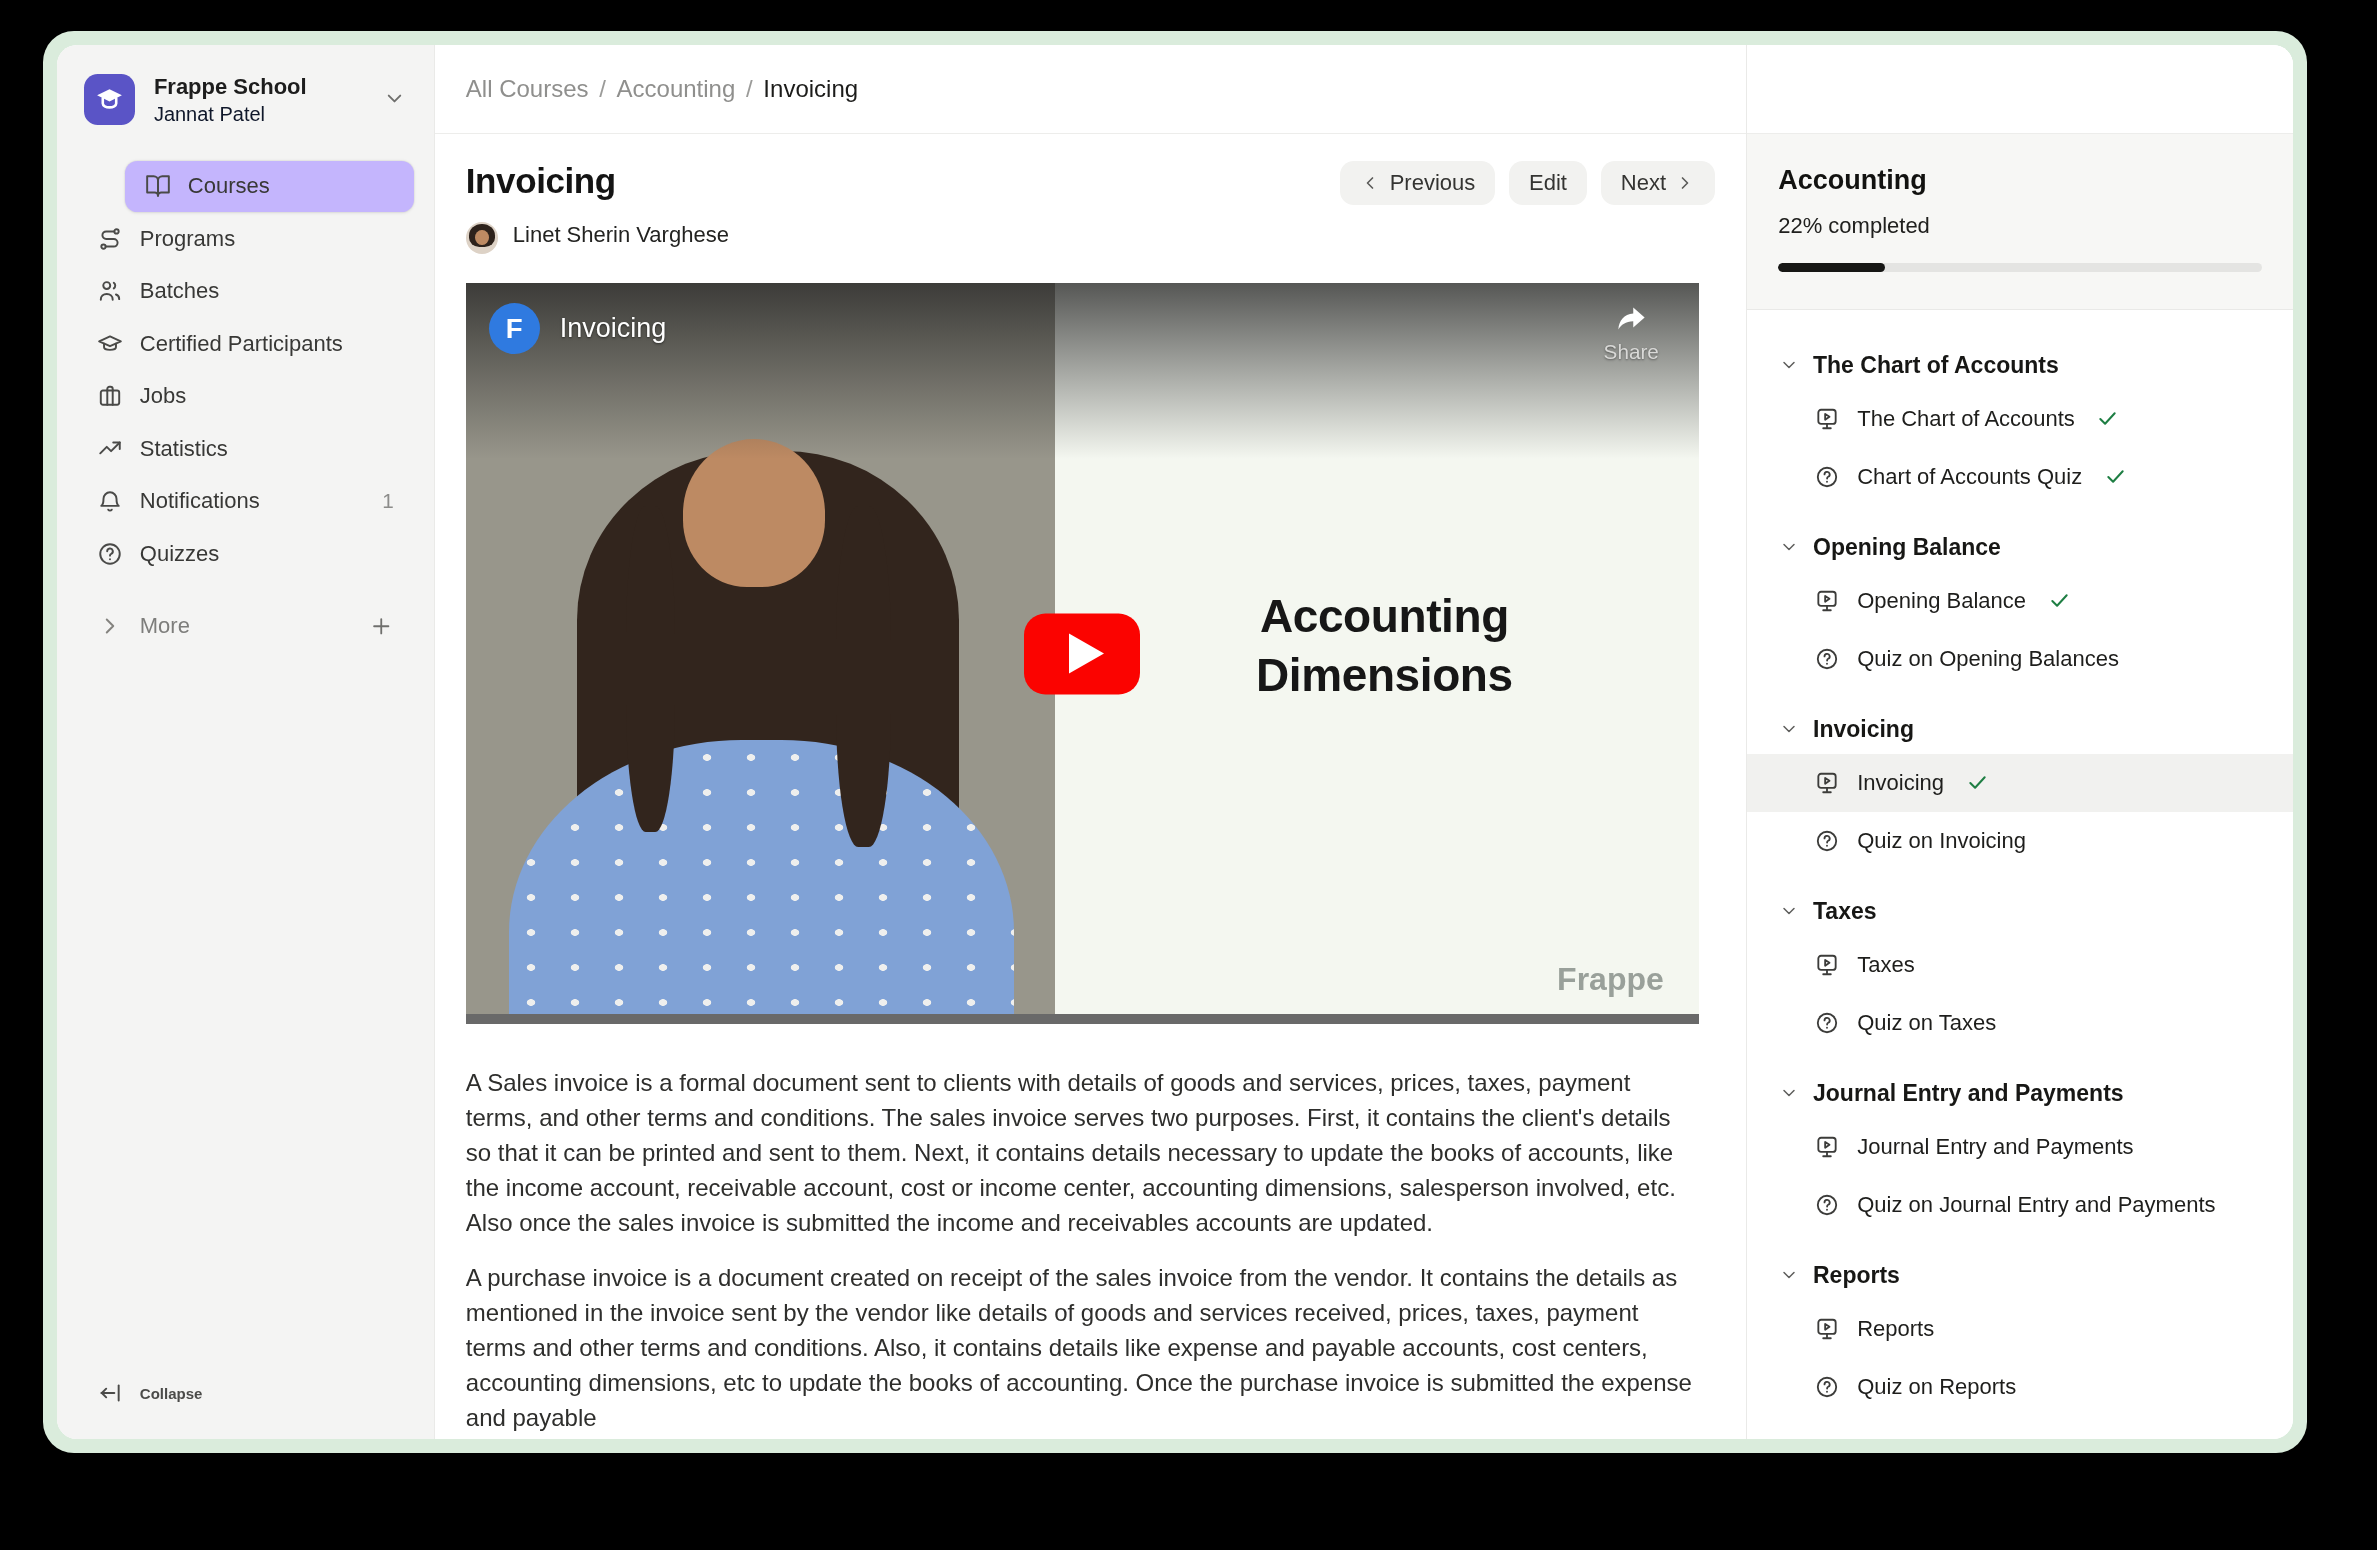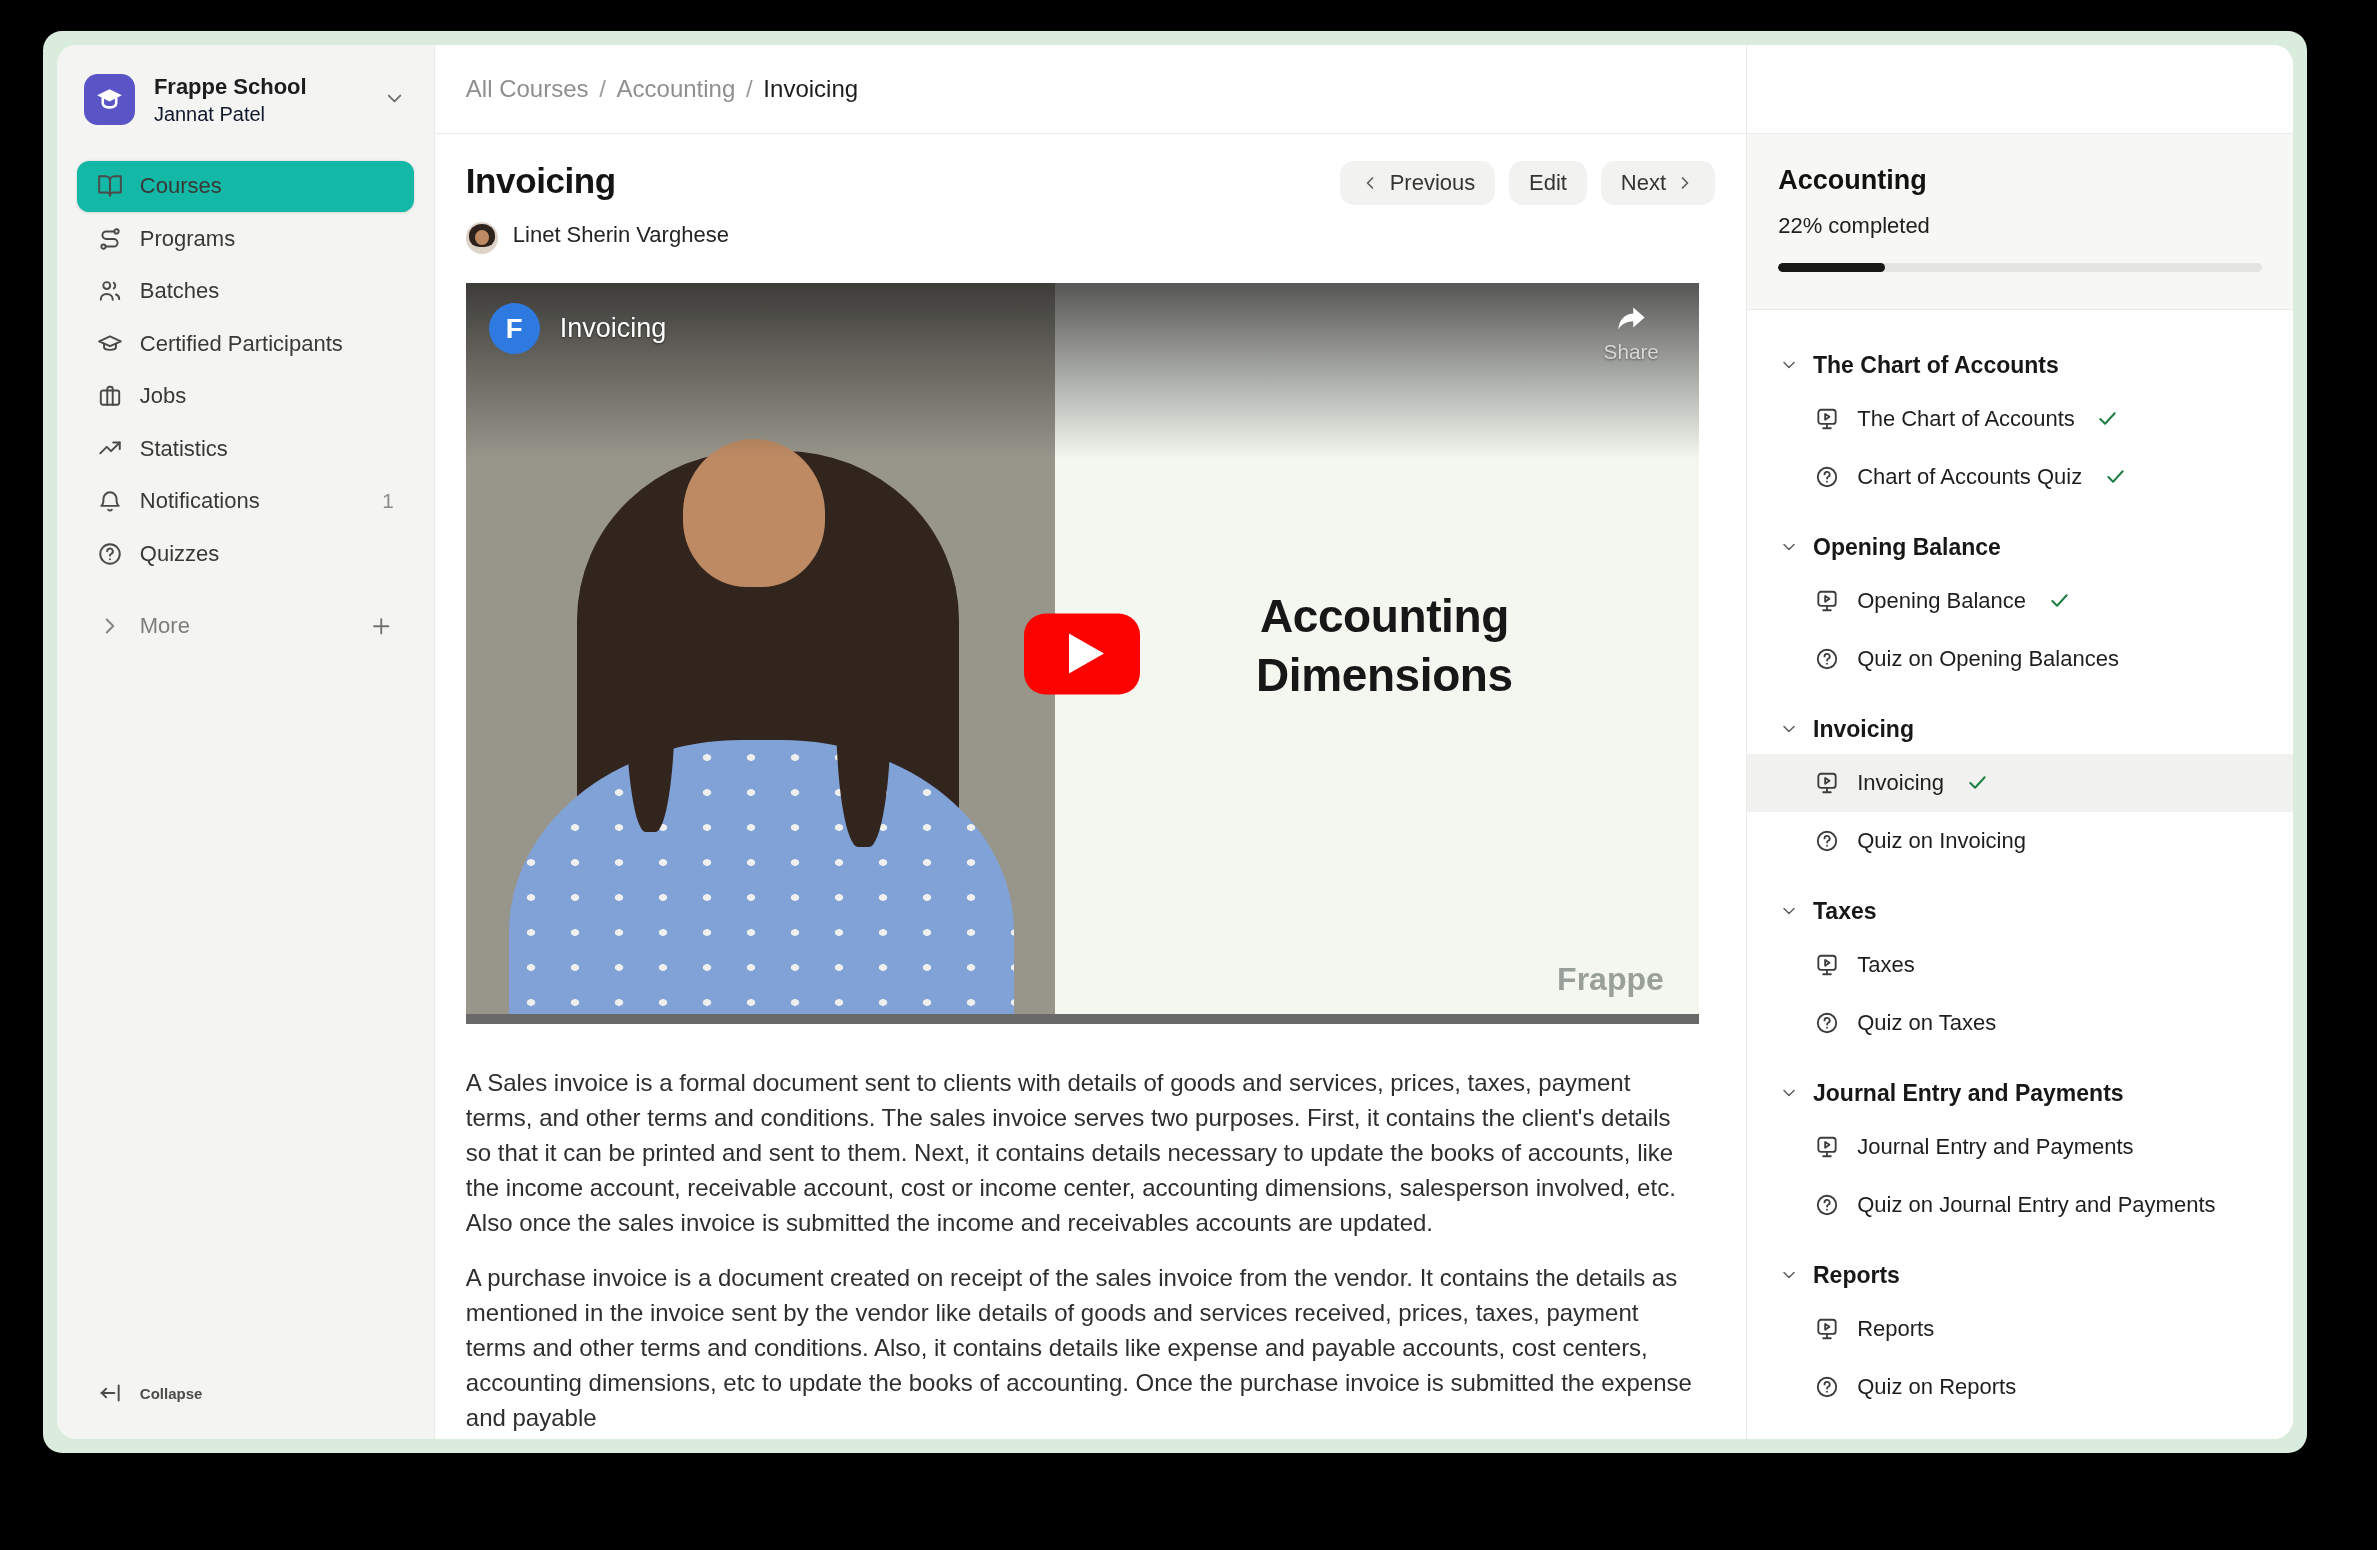--- a/index.html
+++ b/index.html
@@ -1,36 +1,36 @@
 <!DOCTYPE html>
 <html style="font-size:12.3px"><head>
 <meta charset="utf-8">
 <style>
   * { margin:0; padding:0; box-sizing:border-box; }
   html,body { width:2377px; height:1550px; background:#000; font-family:"Liberation Sans","DejaVu Sans",sans-serif; }
   .frame { position:absolute; left:43px; top:31px; width:2264px; height:1422px;
-           background:#daecdc; border-radius:19px; padding:13.8px; }
+           background:#daecdc; border-radius:31px; padding:13.8px; }
   .app { width:100%; height:100%; background:#fff; border-radius:20px; overflow:hidden;
          display:flex; }
 
   
   .sidebar { width:378px; flex:0 0 378px; background:#f4f4f3; border-right:0.8px solid #eaeae8;
              display:flex; flex-direction:column; padding:29px 20px 23px; }
   .brand { display:flex; align-items:center; gap:18.4px; padding:0 7.7px; cursor:pointer; }
   .brand-logo { width:51px; height:51px; border-radius:13.8px; background:#5a54c6;
                 display:flex; align-items:center; justify-content:center; flex:0 0 51px; }
   .brand-text { flex:1; min-width:0; }
   .brand-name { font-size:22px; font-weight:700; color:#1d1d1d; }
   .brand-user { font-size:20px; color:#0f172a; margin-top:3.1px; }
   .brand-caret { color:#6f6f6d; }
   nav { margin-top:35px; display:flex; flex-direction:column; gap:1.5px; }
   .nav-item { display:flex; align-items:center; gap:17px; height:51px; padding:0 20px;
               border-radius:12.3px; font-size:22px; color:#383836; cursor:pointer; }
   .nav-item .nicon { width:26px; height:26px; flex:0 0 26px; color:#4a4a48; display:flex; }
-  .nav-item.selected { background:#14b8a6; box-shadow:0 0.8px 3.1px rgba(0,0,0,.10), 0 0 0 0.8px rgba(0,0,0,.03); }
+  .nav-item.selected { background:#c4b5fd; box-shadow:0 0.8px 3.1px rgba(0,0,0,.10), 0 0 0 0.8px rgba(0,0,0,.03);margin-left:48px; }
   .nav-badge { margin-left:auto; font-size:20.7px; color:#8c8c8a; }
   .nav-item.more { margin-top:20px; color:#7d7d7b;justify-content:flex-end; }
   .nav-item.more .nicon { color:#84837f; }
   .nav-plus { margin-left:auto; color:#6f6f6d; display:flex; }
   .sidebar-spacer { flex:1; }
   .collapse-row { display:flex; align-items:center; gap:17px; padding:0 20px; height:46px;
                   font-size:15px; color:#4b4b49; cursor:pointer;font-weight:bold; }
   .collapse-row .nicon { width:26px; height:26px; color:#4b4b49; display:flex; }
 
   

